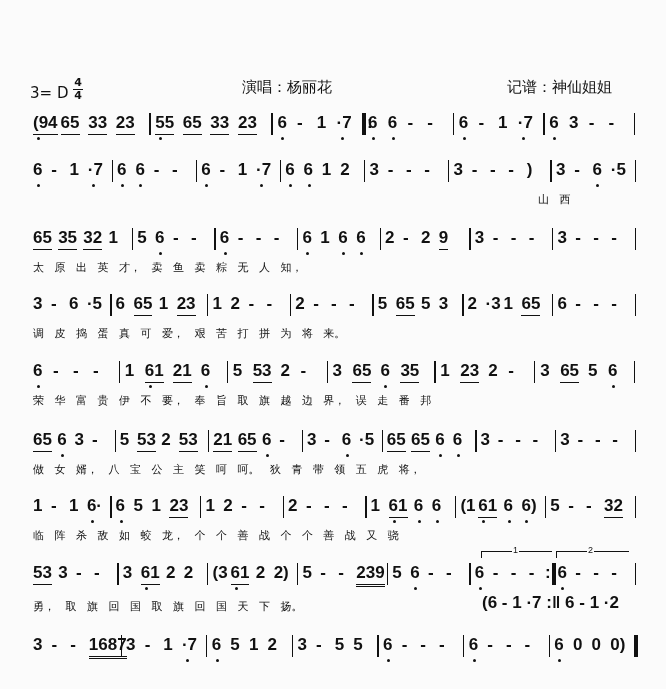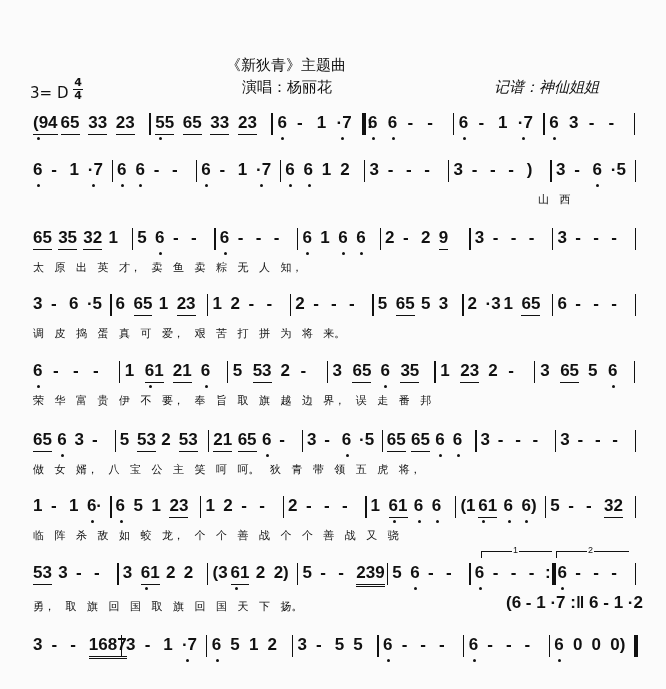--- a/index.html
+++ b/index.html
@@ -4,36 +4,35 @@
 <style>
   html,body{margin:0;padding:0;background:#fbfbfb;}
   #page{position:relative;width:666px;height:689px;background:#fbfbfb;overflow:hidden;color:#111;
         font-family:"Liberation Sans","DejaVu Sans",sans-serif;}
   .title{position:absolute;left:0;width:100%;top:18px;text-align:center;font-size:27px;font-family:"DejaVu Sans",sans-serif;letter-spacing:1px;padding-left:10px;box-sizing:border-box;}
   .subtitle{position:absolute;left:226px;top:56px;font-size:15px;font-family:"DejaVu Sans",sans-serif;}
   .key{position:absolute;left:30px;top:84px;font-size:15px;font-family:"DejaVu Sans",sans-serif;}
   .timesig{position:absolute;left:73px;top:78px;width:10px;font-size:11px;font-weight:bold;text-align:center;line-height:10px;font-family:"DejaVu Sans",sans-serif;}
   .timesig .bar{border-top:1px solid #111;margin:1px 0;}
   .singer{position:absolute;left:242px;top:78px;font-size:15px;font-family:"DejaVu Sans",sans-serif;}
-  .notator{position:absolute;left:494px;top:78px;font-size:15px;font-family:"DejaVu Sans",sans-serif;font-style:italic;}
+  .notator{position:absolute;left:507px;top:78px;font-size:15px;font-family:"DejaVu Sans",sans-serif;}
   .tok{position:absolute;font-size:17px;font-weight:bold;line-height:20px;white-space:pre;font-family:"Liberation Sans","DejaVu Sans",sans-serif;}
   .tok.u1{border-bottom:1.3px solid #111;padding-bottom:1px;}
   .tok.u2{border-bottom:3.5px double #111;padding-bottom:1px;}
   .dot-below{position:absolute;width:3px;height:3px;background:#111;border-radius:50%;}
   .bar-line{position:absolute;width:1.3px;background:#111;}
   .bar-thick{position:absolute;width:3.5px;background:#111;}
   .lyric{position:absolute;font-size:11px;font-family:"DejaVu Sans",sans-serif;white-space:pre;}
   .volta{position:absolute;border-top:1px solid #111;border-left:1px solid #111;height:6px;font-size:9px;}
   .volta span{position:absolute;top:-7px;background:#fbfbfb;padding:0 1px;}
 </style>
 </head>
 <body>
 
 <div id="page">
-  <div class="subtitle">《新狄青》主题曲</div>
   <div class="key">3= D</div>
   <div class="timesig">
     <div>4</div>
     <div class="bar"></div>
     <div>4</div>
   </div>
   <div class="singer">演唱：杨丽花</div>
   <div class="notator">记谱：神仙姐姐</div>
 
   <div id="score">
@@ -356,21 +355,21 @@
       <div class="tok" style="left: 528.657px; top: 563px;">-</div>
       <div class="bar-thick" style="left: 552.003px; top: 563px; height: 22px;"></div>
       <div class="tok" style="left: 545.003px; top: 563px;">:</div>
       <div class="tok" style="left: 557.391px; top: 563px;">6</div>
       <div class="dot-below" style="left: 561.391px; top: 587px;"></div>
       <div class="tok" style="left: 575.349px; top: 563px;">-</div>
       <div class="tok" style="left: 593.308px; top: 563px;">-</div>
       <div class="tok" style="left: 611.266px; top: 563px;">-</div>
       <div class="bar-line" style="left: 634.612px; top: 563px; height: 22px;"></div>
       <div class="lyric" style="left: 33px; top: 599px;">勇，   取   旗   回   国   取   旗   回   国   天   下   扬。</div>
-      <div class="tok" style="left: 506px; top: 593px;">(6 - 1 ·7 :‖ 6 - 1 ·2</div>
+      <div class="tok" style="left: 482px; top: 593px;">(6 - 1 ·7 :‖ 6 - 1 ·2</div>
       <div class="volta" style="left: 481px; top: 551px; width: 70px;">
         <span style="left:30px">1</span>
       </div>
       <div class="volta" style="left: 556px; top: 551px; width: 72px;">
         <span style="left:30px">2</span>
       </div>
       <div class="tok" style="left: 33px; top: 635px;">3</div>
       <div class="tok" style="left: 51.6196px; top: 635px;">-</div>
       <div class="tok" style="left: 70.2393px; top: 635px;">-</div>
       <div class="tok u2" style="left: 88.8589px; top: 635px;">1687</div>

